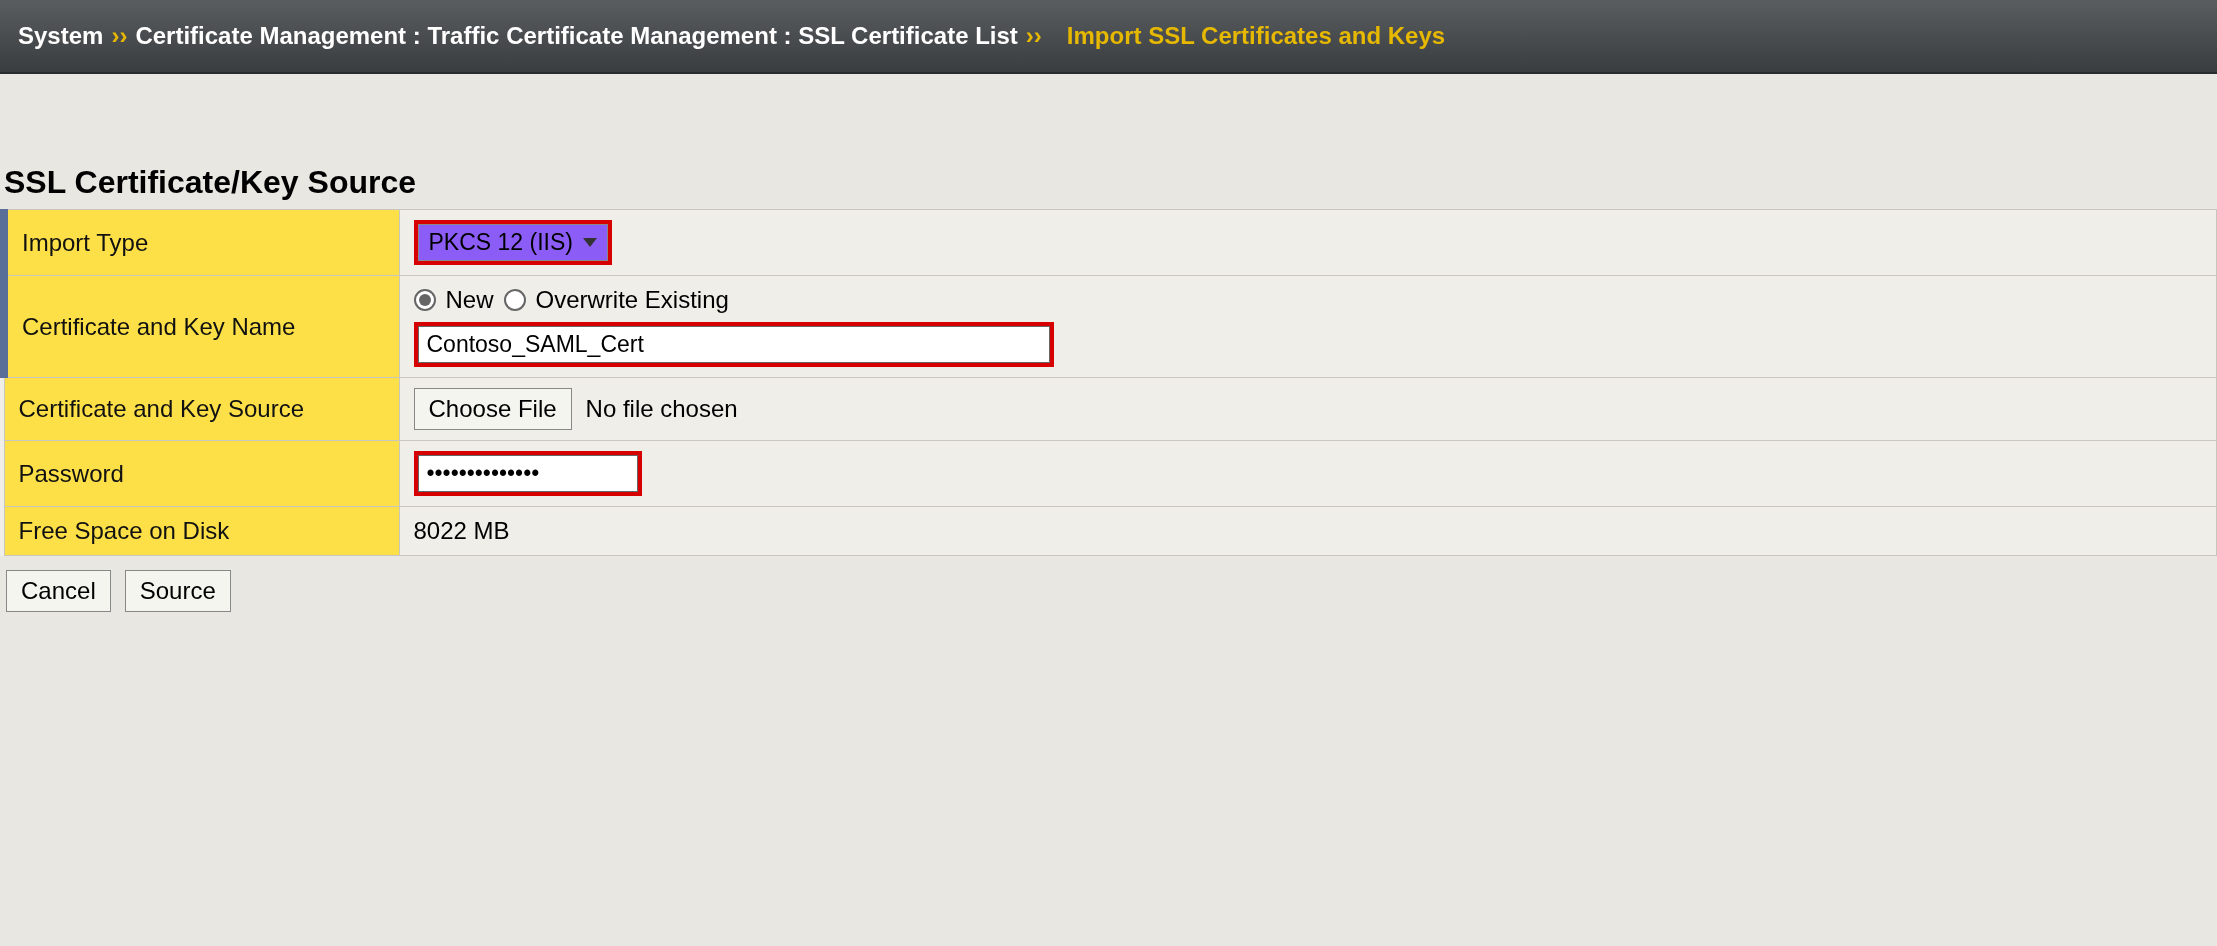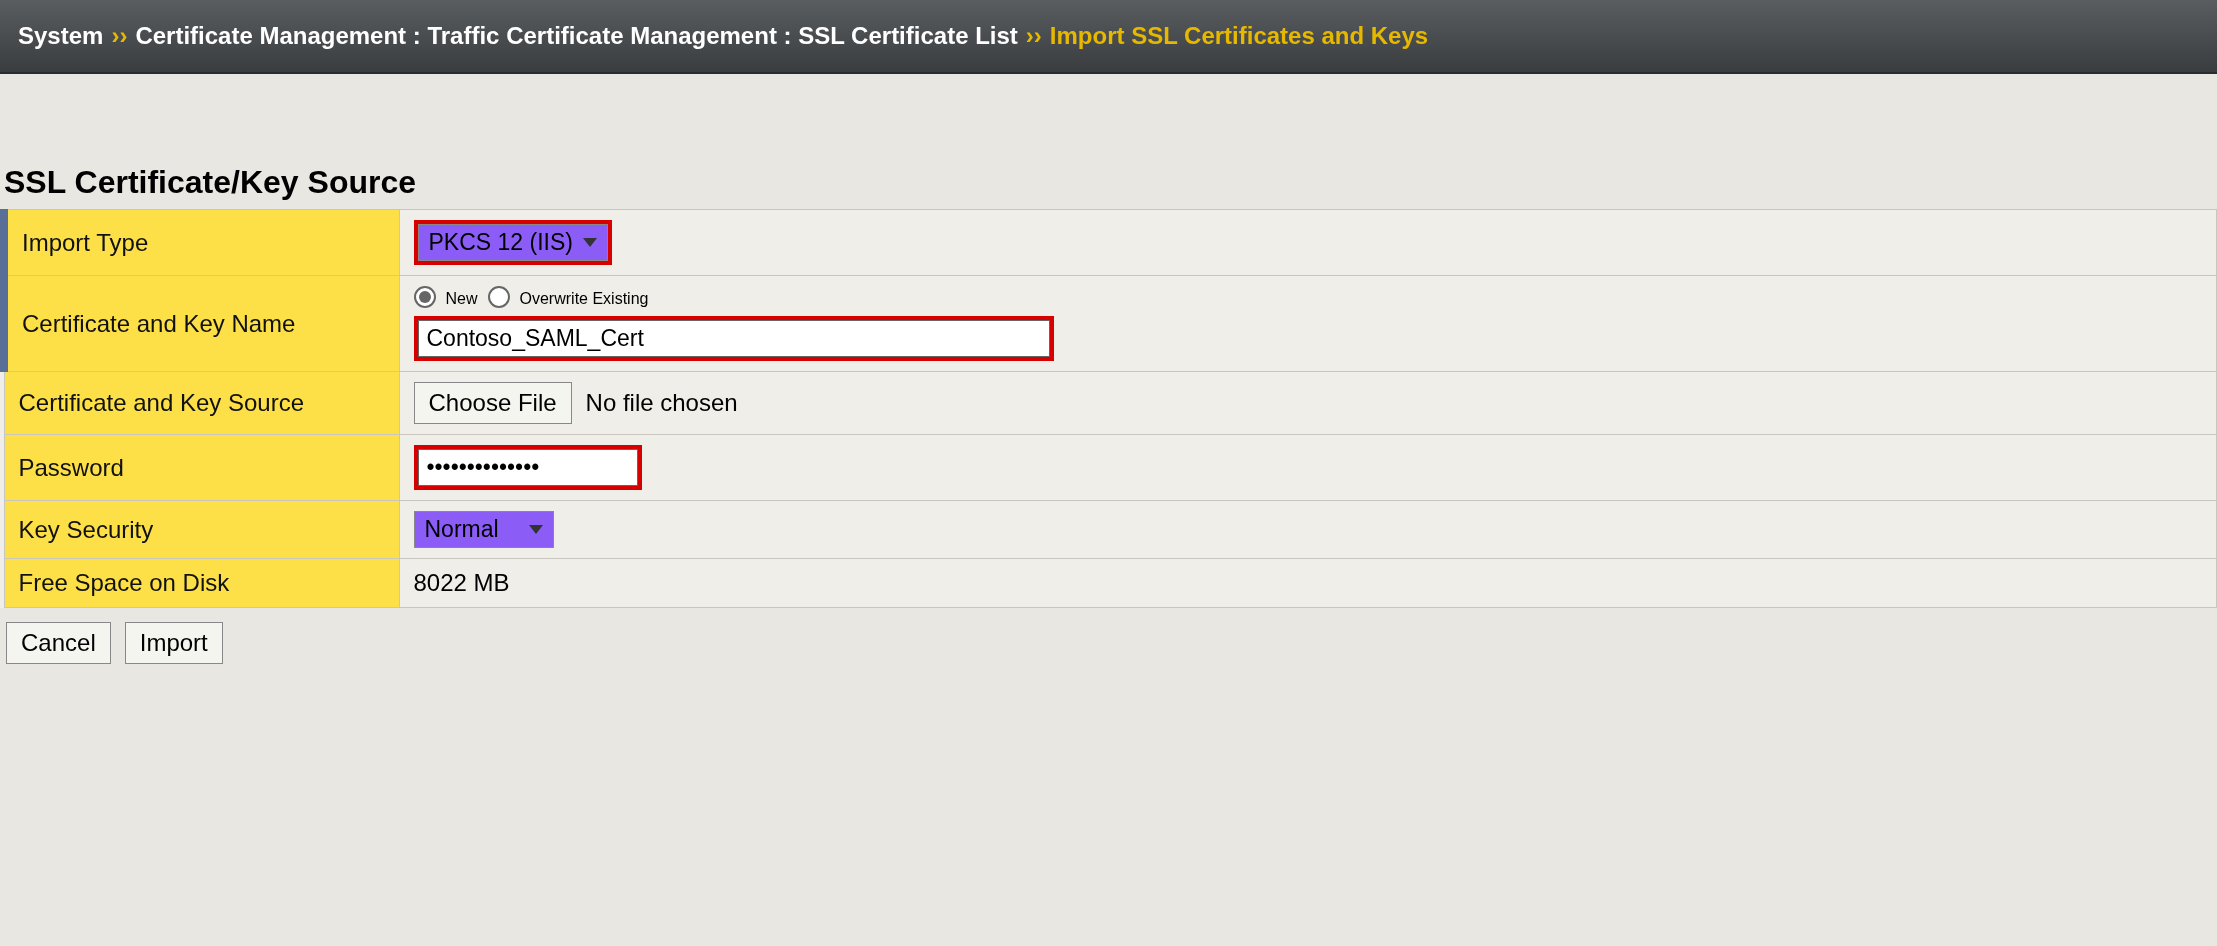--- a/index.html
+++ b/index.html
@@ -13,21 +13,21 @@
       padding: 22px 18px;
       border-bottom: 2px solid #2a2d30;
       display: flex;
       align-items: center;
       gap: 8px;
       font-weight: bold;
       font-size: 24px;
     }
     .breadcrumb .crumb { color: #ffffff; }
     .breadcrumb .sep { color: #e6b800; font-weight: bold; }
-    .breadcrumb .current { color: #e6b800; }
+    .breadcrumb .current { color: #e6b800; margin-left: 17px; }
     
     .content { padding: 0; }
     .section-title {
       font-weight: bold;
       font-size: 32px;
       color: #000;
       margin: 90px 0 8px 4px;
     }
     .form-table {
       width: 100%;
@@ -63,21 +63,21 @@
       gap: 10px;
     }
     .chevron {
       width: 0; height: 0;
       border-left: 7px solid transparent;
       border-right: 7px solid transparent;
       border-top: 9px solid #333;
       display: inline-block;
     }
     
-    .radio-row { display: flex; align-items: flex-end; gap: 10px; margin-bottom: 8px; font-size: 16px; }
+    .radio-row { display: flex; align-items: center; gap: 10px; margin-bottom: 8px; font-size: 24px; }
     .radio {
       width: 22px; height: 22px; border: 2px solid #666; border-radius: 50%;
       display: inline-flex; align-items: center; justify-content: center;
       cursor: pointer; background:#fff;
     }
     .radio .dot { width: 12px; height: 12px; background: #666; border-radius: 50%; display:none; }
     .radio.checked .dot { display:block; }
     
     .text-input {
       border: 1px solid #666; background: #fff; font-size: 23px;
@@ -150,34 +150,25 @@
 
     <tr>
       <td class="label-cell">Password</td>
       <td class="input-cell">
         <span class="highlight-box">
           <input class="text-input medium" type="text" value="••••••••••••••" style="">
         </span>
       </td>
     </tr>
 
-    <tr>
-      <td class="label-cell">Key Security</td>
-      <td class="input-cell">
-        <span class="select-pill" style="min-width:140px; justify-content:space-between;">
-          <span>Normal</span>
-          <span class="chevron"></span>
-        </span>
-      </td>
-    </tr>
 
     <tr>
       <td class="label-cell">Free Space on Disk</td>
       <td class="input-cell">8022 MB</td>
     </tr>
   </tbody>
     </table>
 
   <div class="footer-buttons">
     <button class="btn">Cancel</button>
-    <button class="btn">Import</button>
+    <button class="btn">Source</button>
   </div>
 </div>
 
 </body></html>

